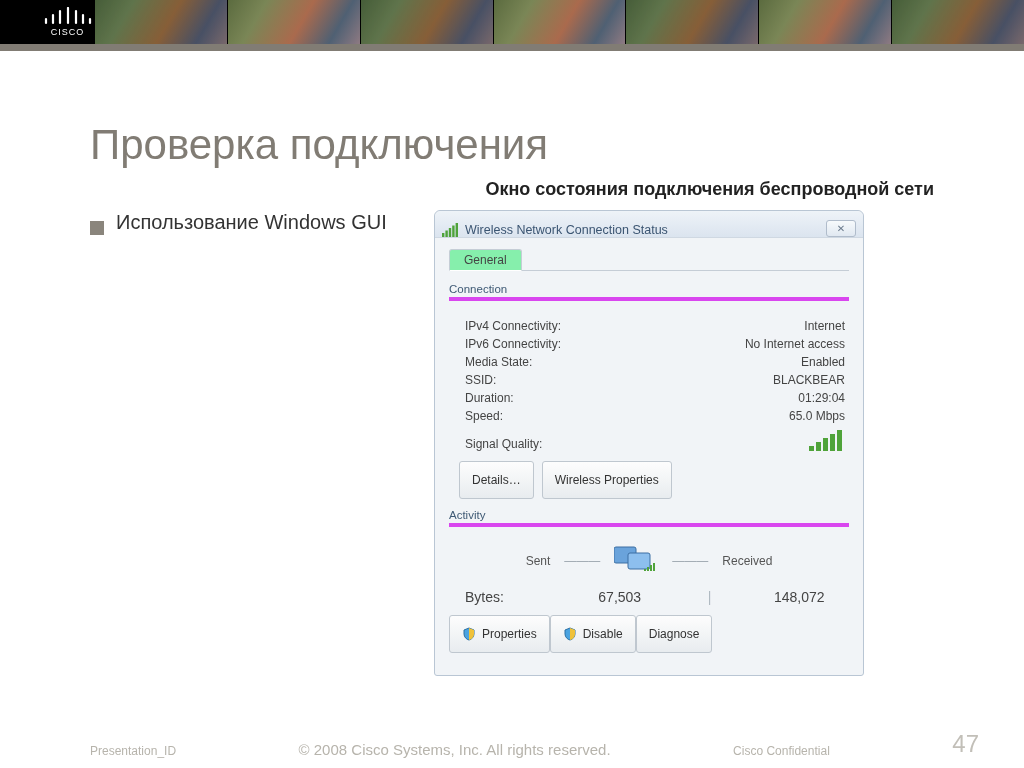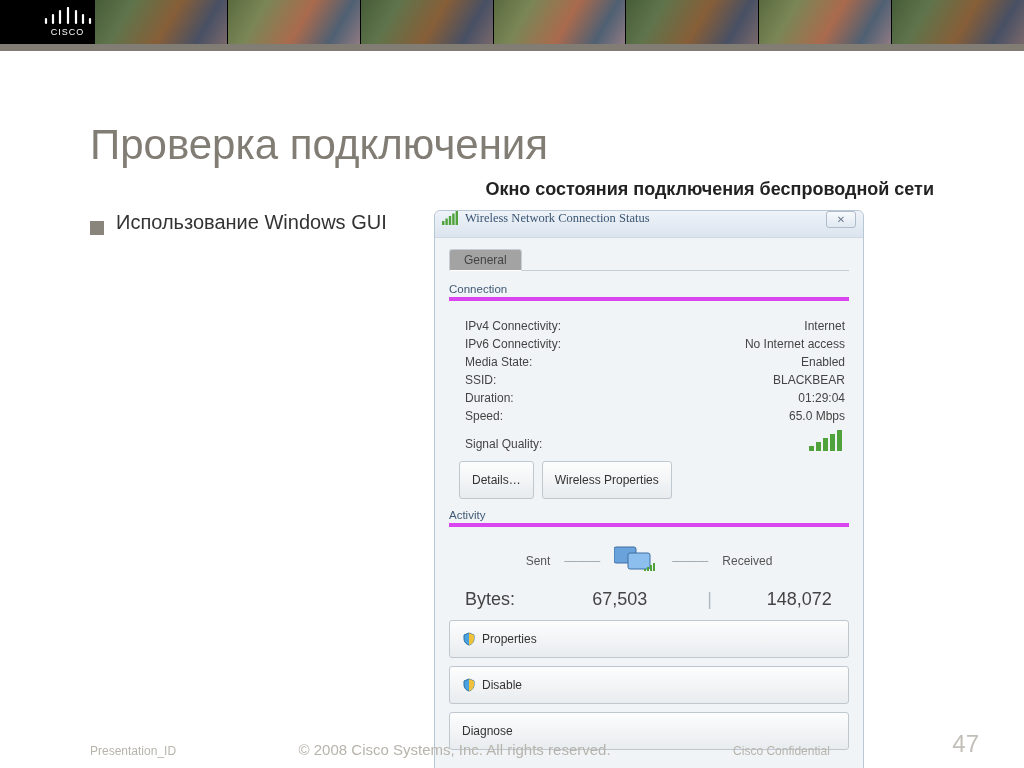--- a/index.html
+++ b/index.html
@@ -14,43 +14,43 @@
   .banner-sep { height:7px; background:#817c74; }
   .slide { padding:70px 80px 12px 90px; position:relative; height:calc(100% - 51px); }
   .title { font-size:42px; color:#817c74; font-weight:400; }
   .subtitle { font-size:18px; font-weight:bold; color:#222; text-align:right; margin:10px 10px 10px 0; }
   .cols { display:flex; gap:24px; }
   .left { flex:0 0 320px; }
   .bullet { display:flex; align-items:flex-start; gap:12px; font-size:20px; color:#333; line-height:1.25; }
   .bullet svg { flex:0 0 14px; margin-top:11px; }
   .right { flex:0 0 430px; }
   .dlg { width:430px; border:1px solid #b9c6d4; border-radius:6px 6px 3px 3px; background:#f1f4f7; font-size:12px; color:#444; }
-  .dlg-titlebar { display:flex; align-items:flex-start; gap:7px; height:27px; padding:0 7px; background:linear-gradient(#eef3f8,#dbe4ef); border-radius:6px 6px 0 0; border-bottom:1px solid #cfd8e2;font-family:Liberation Serif, serif; }
+  .dlg-titlebar { display:flex; align-items:flex-end; gap:7px; height:27px; padding:0 7px; background:linear-gradient(#eef3f8,#dbe4ef); border-radius:6px 6px 0 0; border-bottom:1px solid #cfd8e2; }
   .dlg-title { color:#3b5572; font-size:12.5px; }
   .dlg-close { margin-left:auto; width:30px; height:17px; border:1px solid #b0bccb; border-radius:3px; background:linear-gradient(#f7fafc,#e0e8f1); display:flex; align-items:center; justify-content:center; color:#6a7a8c; font-size:10px; cursor:pointer; }
   .dlg-body { padding:10px 14px 12px; }
   .tabrow { display:flex; border-bottom:1px solid #c5cdd6; margin-bottom:12px; }
-  .tab { background:#a3a3a3; border:1px solid #c5cdd6; border-bottom:1px solid #fff; border-radius:3px 3px 0 0; padding:3px 14px; position:relative; top:1px; font-size:12px; color:#444; }
+  .tab { background:#86efac; border:1px solid #c5cdd6; border-bottom:1px solid #fff; border-radius:3px 3px 0 0; padding:3px 14px; position:relative; top:1px; font-size:12px; color:#444; }
   .section { margin-bottom:10px; }
   .sec-title { font-size:11.5px; color:#3f5a75; border-bottom:4px solid #d946ef; padding-bottom:2px; margin-bottom:16px; }
   .kv { display:flex; justify-content:space-between; padding:2px 4px 2px 16px; font-size:12px; color:#444;gap:37px; }
   .sigrow { display:flex; justify-content:space-between; align-items:flex-end; padding:4px 6px 2px 16px; }
   .sig svg { display:block; }
   .btnrow { display:flex; gap:8px; margin:8px 0 2px 10px; }
   .wbtn { display:inline-flex; align-items:center; gap:6px; height:38px; padding:0 12px; background:linear-gradient(#fdfdfd,#e8ecef); border:1px solid #bfc7cf; border-radius:3px; font-size:12px; color:#333; cursor:pointer; }
   .shield { width:14px; height:14px; }
   .activity { display:flex; align-items:center; justify-content:center; gap:14px; margin:10px 0 8px; color:#555; font-size:12px; }
   .pcicon { width:44px; height:36px; }
   .dash { color:#9aa4ad; }
-  .bytesrow { display:flex; padding:2px 4px 8px 16px; font-size:18px; color:#444;gap:24px; }
+  .bytesrow { display:flex; padding:2px 4px 8px 16px; font-size:14px; color:#444;gap:24px; }
   .bytesrow .lbl { flex:0 0 85px; }
   .bytesrow .v1 { flex:1; text-align:center; }
   .bytesrow .sep { flex:0 0 40px; text-align:center; color:#b0bac2; }
   .bytesrow .v2 { flex:1; text-align:center; }
-  .btnrow2 { display:flex; gap:8px; margin:2px 0 0 0;flex-direction:column; }
+  .btnrow2 { display:flex; margin:2px 0 0 0; }
   .dlg-footer { display:flex; justify-content:flex-end; padding:10px 14px 14px; }
   .footer { position:absolute; bottom:10px; left:0; right:11px; display:flex; justify-content:space-between; align-items:flex-end; padding:0 34px 0 90px; color:#b7b4ac; font-size:12px; }
   .footer .mid { font-size:15px; }
   .pg { font-size:24px; color:#c2bfb8; }
 </style>
 </head>
 <body>
 
 <div class="banner">
   <div class="banner-left">

